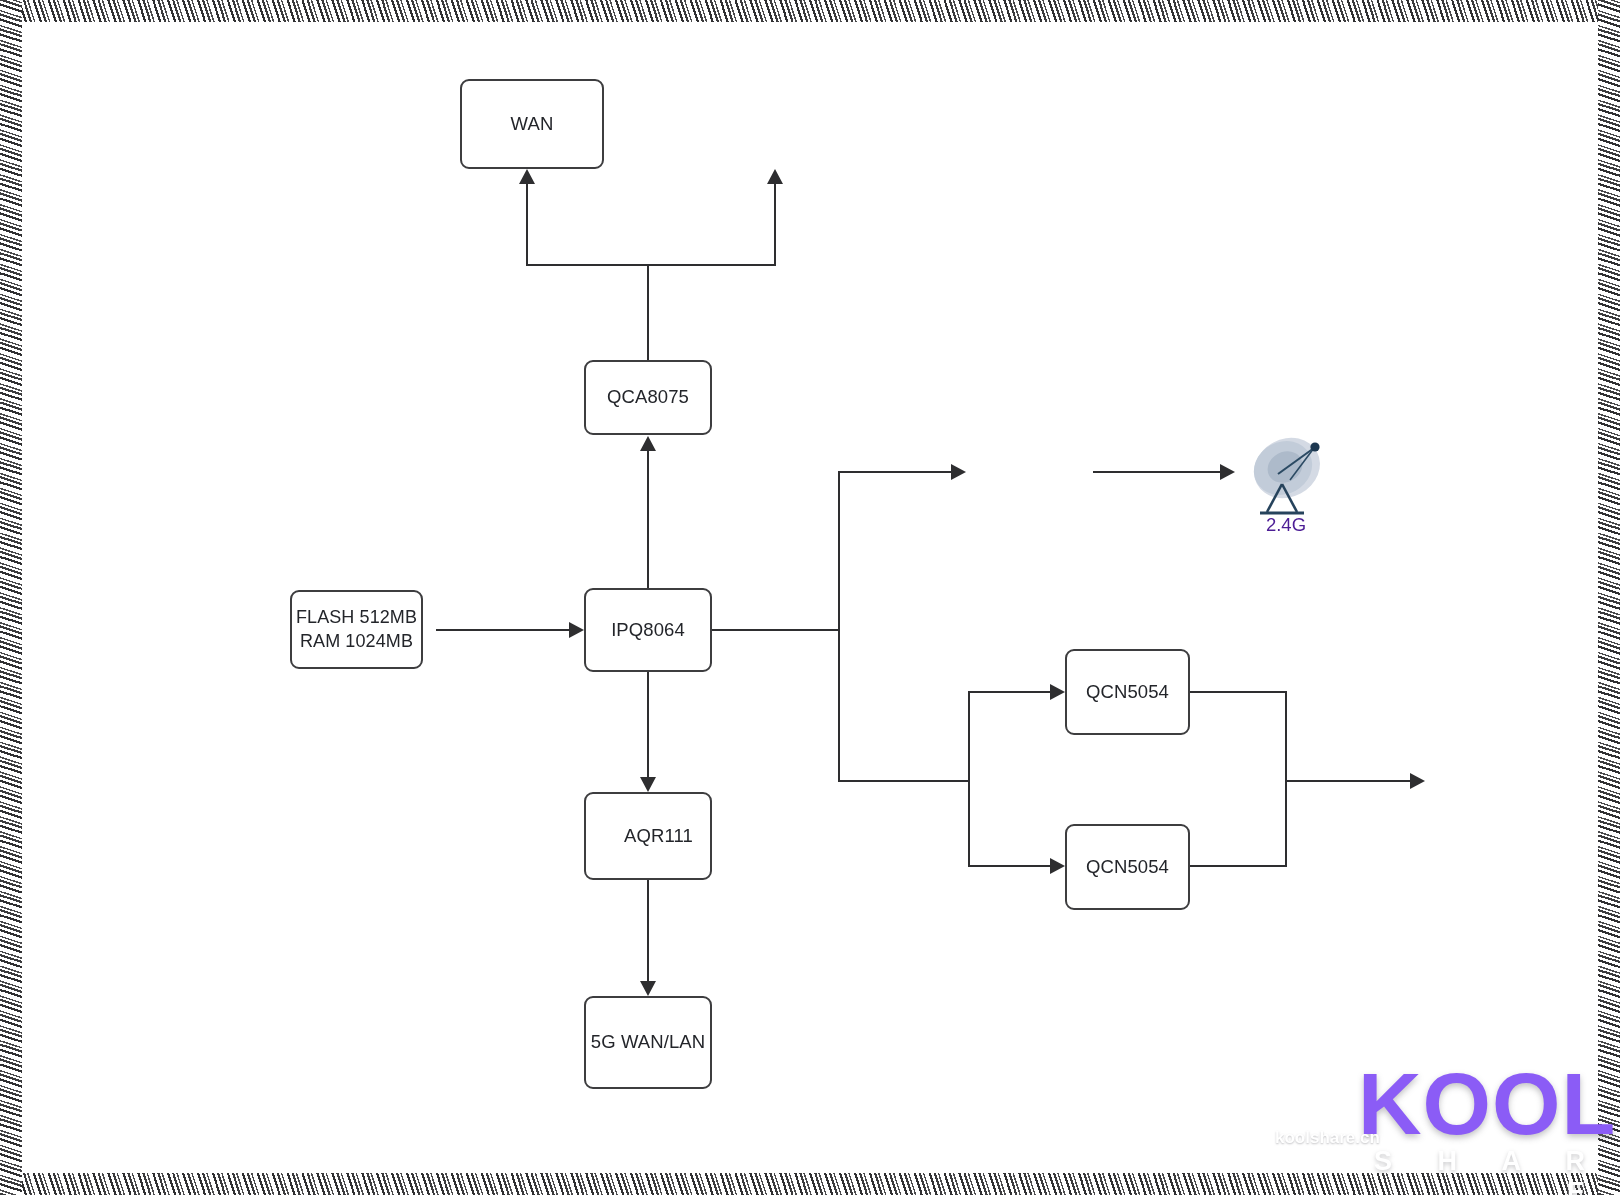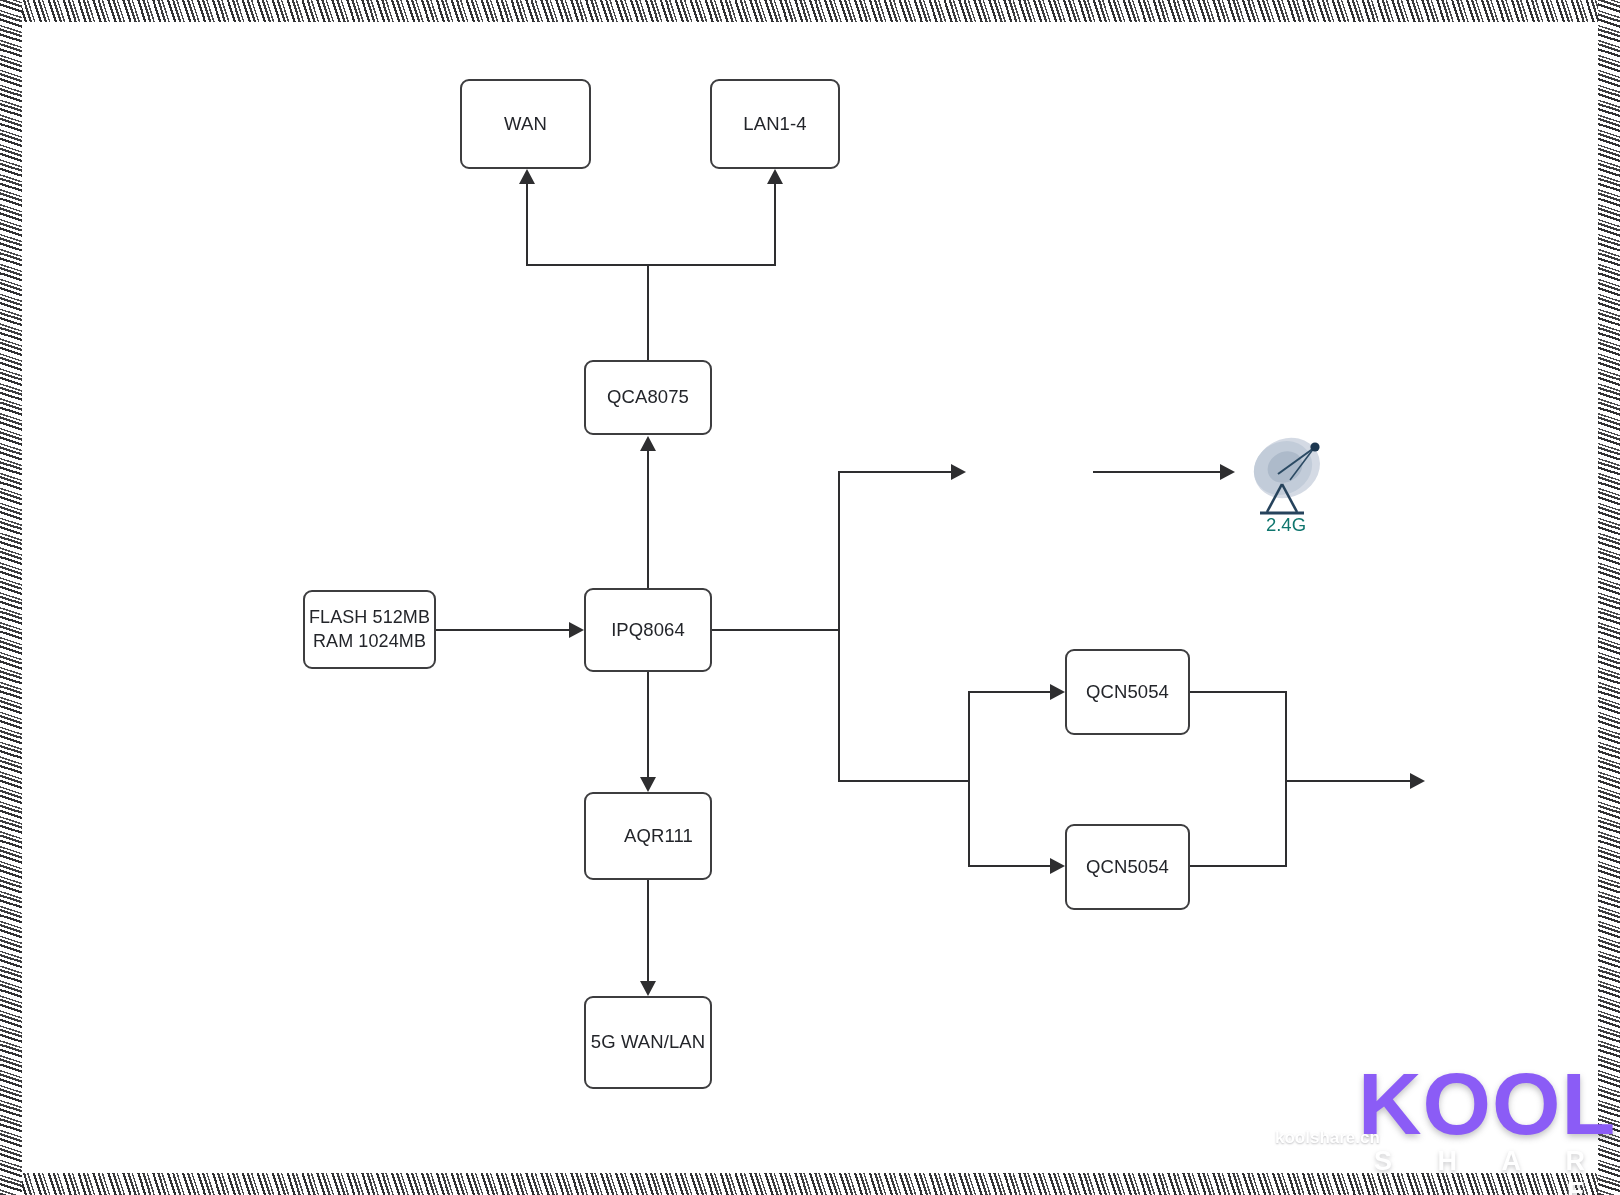--- a/index.html
+++ b/index.html
@@ -115,21 +115,21 @@
     border-left: 15px solid #2e2e30;
   }
 
   
   .dish-wrap { position: absolute; z-index: 6; }
   .dish-label {
     position: absolute;
     width: 100%;
     text-align: center;
     font-size: 18.5px;
-    color: #0f766e;
+    color: #4c1d95;
   }
 
   
   #watermark {
     position: absolute;
     z-index: 8;
     pointer-events: none;
     user-select: none;
   }
   .wm-kool {
@@ -204,27 +204,26 @@
 
   <div class="seg seg-h" style="left:1190px; top:691px; width:96px;"></div>
   <div class="seg seg-h" style="left:1190px; top:865px; width:96px;"></div>
   <div class="seg seg-v" style="left:1285px; top:691px; height:176px;"></div>
   <div class="seg seg-h" style="left:1285px; top:780px; width:129px;"></div>
   <div class="arrow arrow-right" style="left:1410px; top:773px;"></div>
 
   <div class="seg seg-h" style="left:1093px; top:471px; width:131px;"></div>
   <div class="arrow arrow-right" style="left:1220px; top:464px;"></div>
 
-  <div class="node" style="left:460px; top:79px; width:131px; height:90px;">WAN</div>
-
-  <div class="node" style="left:710px; top:79px; width:130px; height:90px;">LAN1-4</div>
+  <div class="node" style="left:460px; top:79px; width:144px; height:90px;">WAN</div>
+
 
   <div class="node" style="left:584px; top:360px; width:128px; height:75px;">QCA8075</div>
 
-  <div class="node" style="left:303px; top:590px; width:133px; height:79px; font-size:18px;">FLASH 512MB
+  <div class="node" style="left:290px; top:590px; width:133px; height:79px; font-size:18px;">FLASH 512MB
 RAM 1024MB</div>
 
   <div class="node" style="left:584px; top:588px; width:128px; height:84px;">IPQ8064</div>
 
   <div class="node" style="left:584px; top:792px; width:128px; height:88px;padding-left:21px;">AQR111</div>
 
   <div class="node" style="left:584px; top:996px; width:128px; height:93px;">5G WAN/LAN</div>
 
 
   <div class="node" style="left:1065px; top:649px; width:125px; height:86px;">QCN5054</div>

